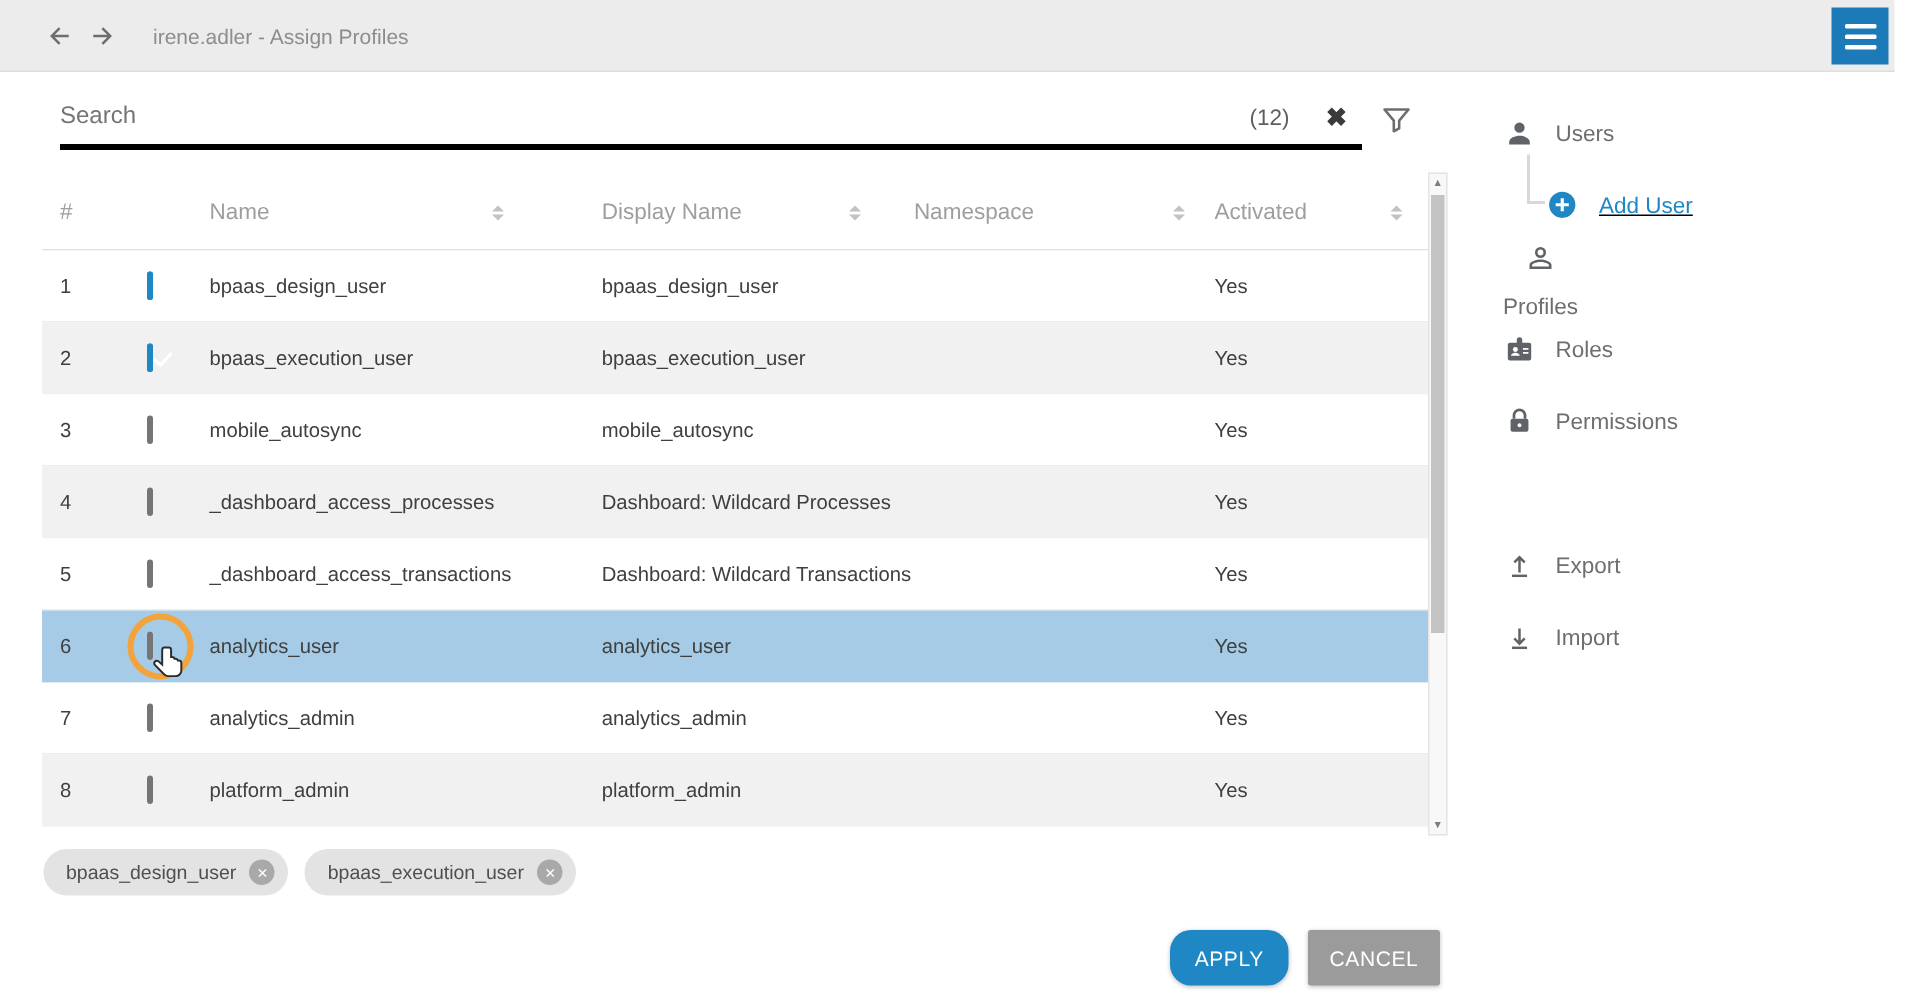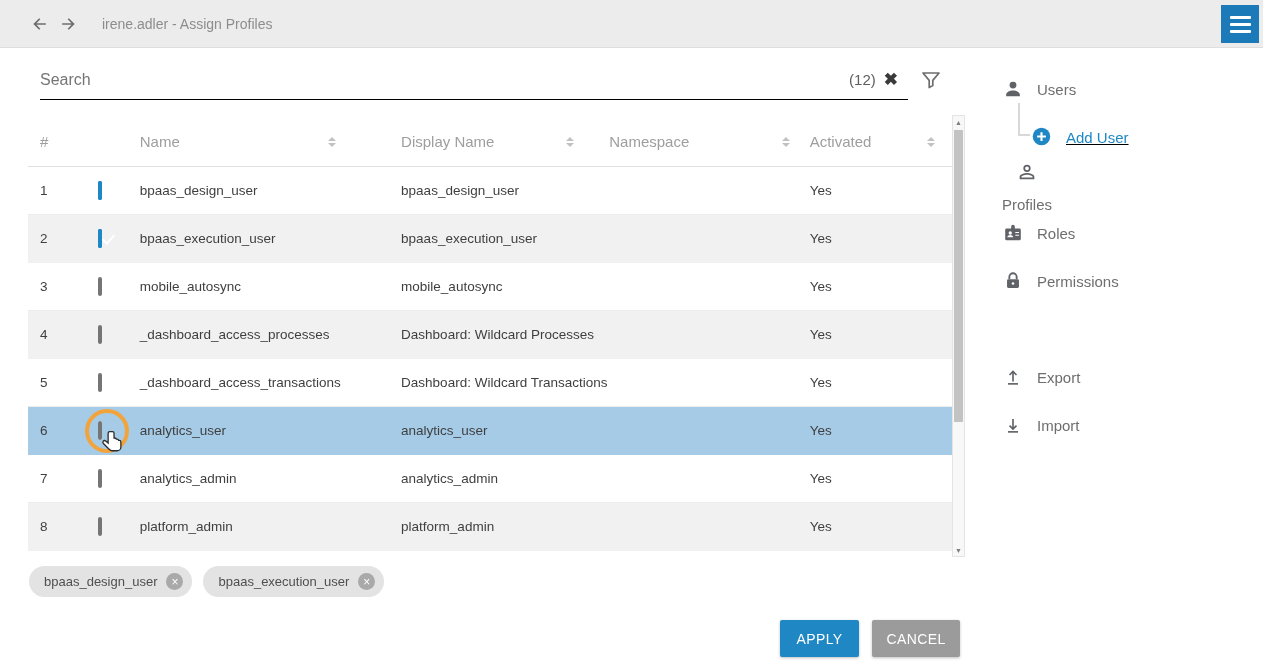--- a/index.html
+++ b/index.html
@@ -13,25 +13,25 @@
   .nav-arrow { display:inline-flex; align-items:center; justify-content:center; width:24px; height:24px; cursor:pointer; }
   .nav-arrow.back { margin-left:28px; }
   .nav-arrow.fwd { margin-left:4px; }
   .page-title { margin-left:22px; font-size:14px; color:#8d8d8d; }
   .menu-btn { position:absolute; left:1221px; top:5px; width:38px; height:38px; background:#1d7ab8;
               display:flex; flex-direction:column; align-items:center; justify-content:center; gap:4px; cursor:pointer; }
   .menu-btn .bar { width:21px; height:3px; background:#fff; border-radius:1px; }
 
   
   .search-wrap { position:absolute; left:40px; top:60px; width:868px; height:40px;
-                 border-bottom:1px solid #000000; display:flex; align-items:center; }
+                 border-bottom:4px solid #000000; display:flex; align-items:center; }
   .search-input { flex:1; border:none; outline:none; background:transparent; font-size:16px; color:#424242;
                   font-family:"Liberation Sans", sans-serif; }
   .search-input::placeholder { color:#757575; opacity:1; }
-  .search-count { color:#5f5f5f; font-size:15px; margin-right:8px;text-align:center; }
+  .search-count { color:#5f5f5f; font-size:15px; margin-right:24px;text-align:center; }
   .clear-x { color:#3a3a3a; font-size:17px; font-weight:bold; margin-right:10px; cursor:pointer; }
   .filter-btn { position:absolute; left:919px; top:68px; width:24px; height:24px; cursor:pointer; }
 
   
   .table { position:absolute; left:28px; top:117px; width:924px; }
   .thead { display:flex; height:50px; align-items:center; border-bottom:1px solid #e0e0e0;
            color:#9e9e9e; font-size:15px; background:#fff; }
   .hcell { display:flex; align-items:center; height:100%; }
   .trow { display:flex; height:48px; align-items:center; font-size:13.5px; color:#3f3f3f;
           border-bottom:1px solid #ececec; background:#fff; }
@@ -73,21 +73,21 @@
   .chips { position:absolute; left:29px; top:566px; display:flex; gap:11px; }
   .chip { height:31px; background:#e3e3e3; border-radius:16px; display:inline-flex; align-items:center;
           padding:0 9px 0 15px; font-size:13px; color:#4f4f4f; }
   .chip-x { width:17px; height:17px; border-radius:50%; background:#a9a9a9; color:#fff; display:flex;
             align-items:center; justify-content:center; font-size:12px; line-height:1; margin-left:9px; cursor:pointer; }
 
   
   .btn { position:absolute; top:620px; height:37px; border:none; color:#fff; font-size:14px;
          font-family:"Liberation Sans", sans-serif; letter-spacing:.4px; cursor:pointer; border-radius:2px;
          box-shadow:0 1px 3px rgba(0,0,0,.25); }
-  .btn-apply  { left:780px; width:79px; background:#1e87c4; }
+  .btn-apply  { left:780px; width:79px; background:#1e87c4;border-radius:14px; }
   .btn-cancel { left:872px; width:88px; background:#9b9b9b; }
 
   
   .side-item { position:absolute; left:1002px; height:48px; display:flex; align-items:center; gap:13px;
                cursor:pointer; }
   .side-item .label { font-size:15px; color:#6e6e6e; font-weight:500; }
   .side-item.add-user { left:1031px; }
   .side-item.add-user .label { color:#1e87c4; }
   .tree-line { position:absolute; left:1018px; top:103px; width:12px; height:33px;
                border-left:2px solid #d8d8d8; border-bottom:2px solid #d8d8d8; z-index:0; }

